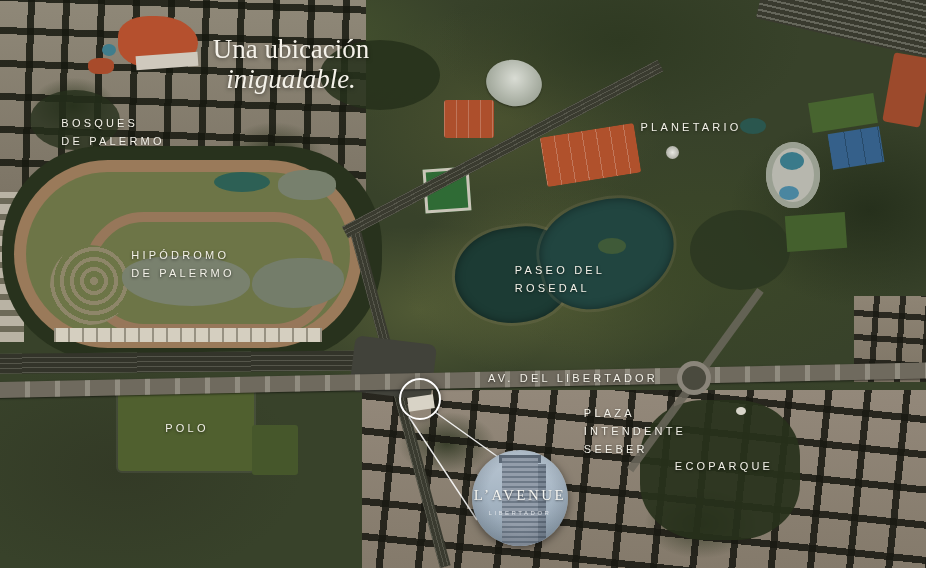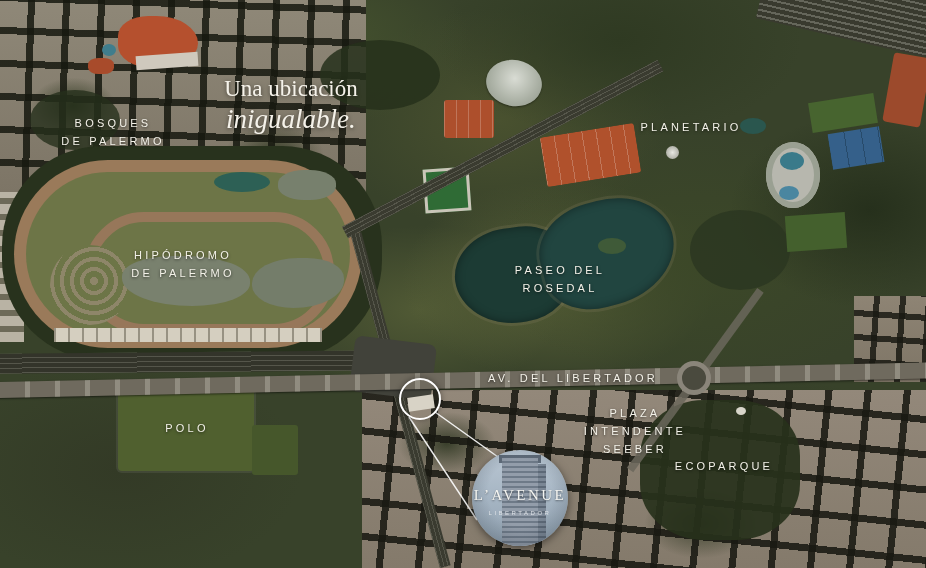--- a/index.html
+++ b/index.html
@@ -70,27 +70,27 @@
     border:10px solid #97775a;box-sizing:border-box;}
   .hipo-rings{position:absolute;left:36px;top:85px;width:80px;height:80px;border-radius:50%;
     background:repeating-radial-gradient(circle at 55% 45%, #8e8669 0 4px, #6d7547 4px 10px);}
   .hipo-stand{position:absolute;left:40px;right:40px;top:168px;height:14px;background:
     repeating-linear-gradient(90deg, rgba(90,85,70,.5) 0 2px, transparent 2px 14px),#d5cfc0;}
   .pond{position:absolute;}
   
   .lake{box-shadow:0 0 0 3px rgba(150,140,110,.18), inset 0 0 10px rgba(0,0,0,.4);}
   
   .map-label{position:absolute;color:#f3f1e8;font-size:11px;letter-spacing:3.2px;
-    text-align:center;transform:translateX(-50%);white-space:nowrap;
+    text-align:left;transform:translateX(-50%);white-space:nowrap;
     text-shadow:0 1px 3px rgba(0,0,0,.6);}
   .map-label span{display:block;line-height:18px;}
   .heading{position:absolute;left:291px;top:34px;transform:translateX(-50%);
     color:#f5f2ea;font-family:"Liberation Serif",serif;text-align:center;
     text-shadow:0 1px 4px rgba(0,0,0,.5);}
-  .heading .l1{display:block;font-size:23px;line-height:30px;margin-top:40px;}
+  .heading .l1{display:block;font-size:27px;line-height:30px;}
   .heading .l2{display:block;font-size:27px;line-height:30px;font-style:italic;}
   
   .marker{left:399px;top:378px;width:42px;height:42px;border:2px solid #ffffff;border-radius:50%;
     box-sizing:border-box;box-shadow:0 0 6px rgba(0,0,0,.4);}
   .badge{left:472px;top:450px;width:96px;height:96px;border-radius:50%;overflow:hidden;
     background:linear-gradient(#bac7d3 0%,#a8b7c5 45%,#90a1b0 100%);
     box-shadow:0 2px 8px rgba(0,0,0,.5);}
   .tower{position:absolute;left:50%;transform:translateX(-50%);top:8px;bottom:0;width:36px;
     background:repeating-linear-gradient(0deg,#939daa 0 3px,#6e7a88 3px 5px);}
   .tower-crown{position:absolute;left:50%;transform:translateX(-50%);top:5px;width:42px;height:8px;background:#5f6b79;}

